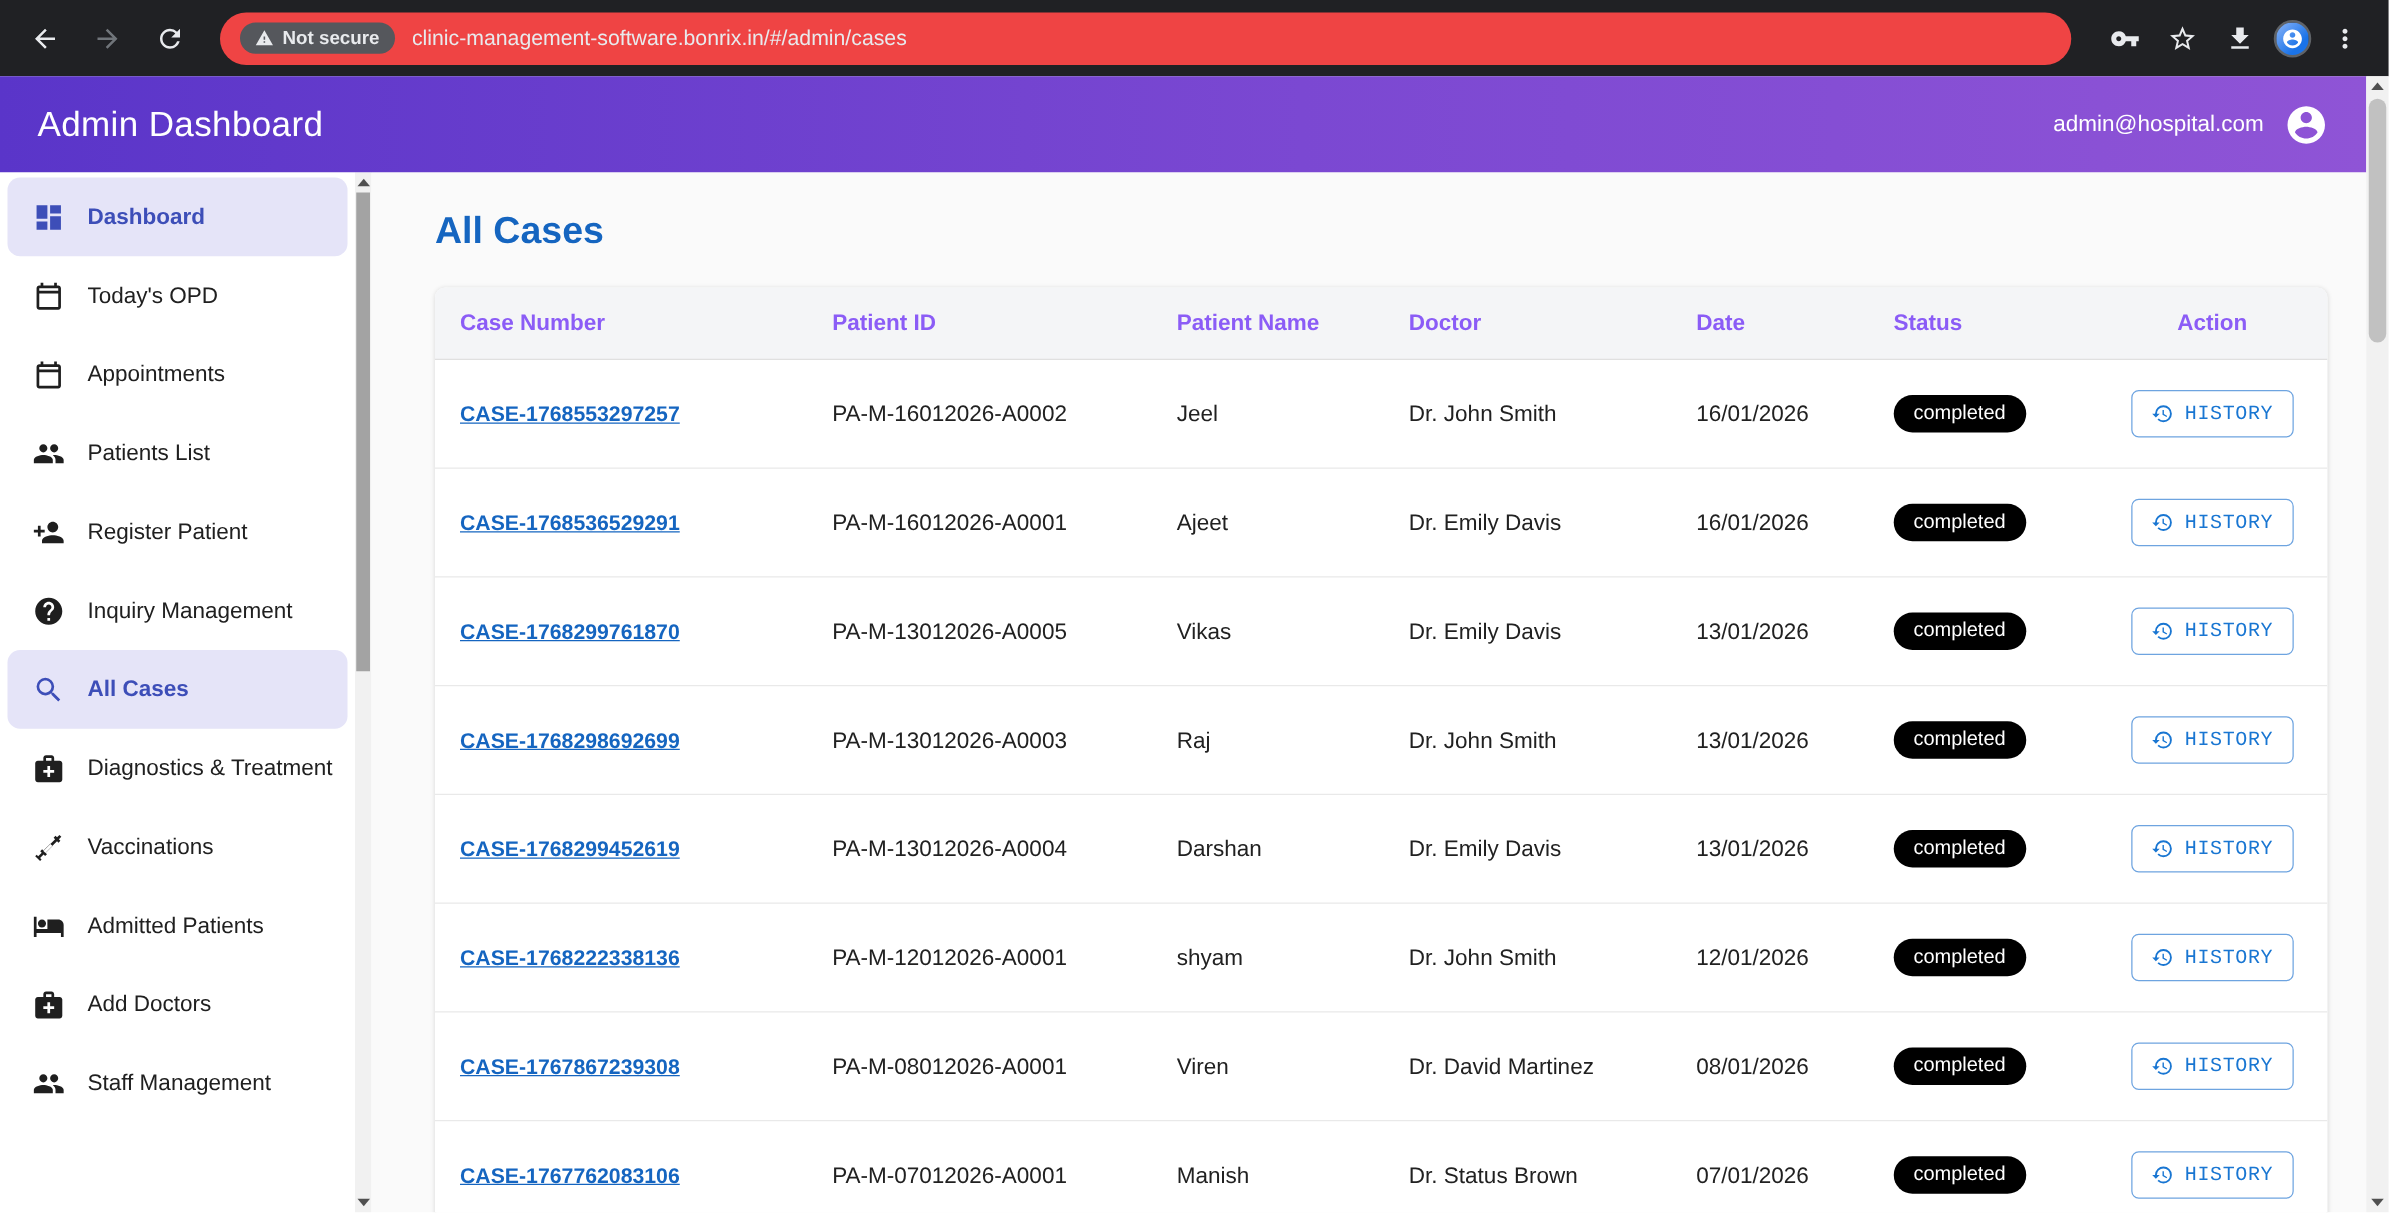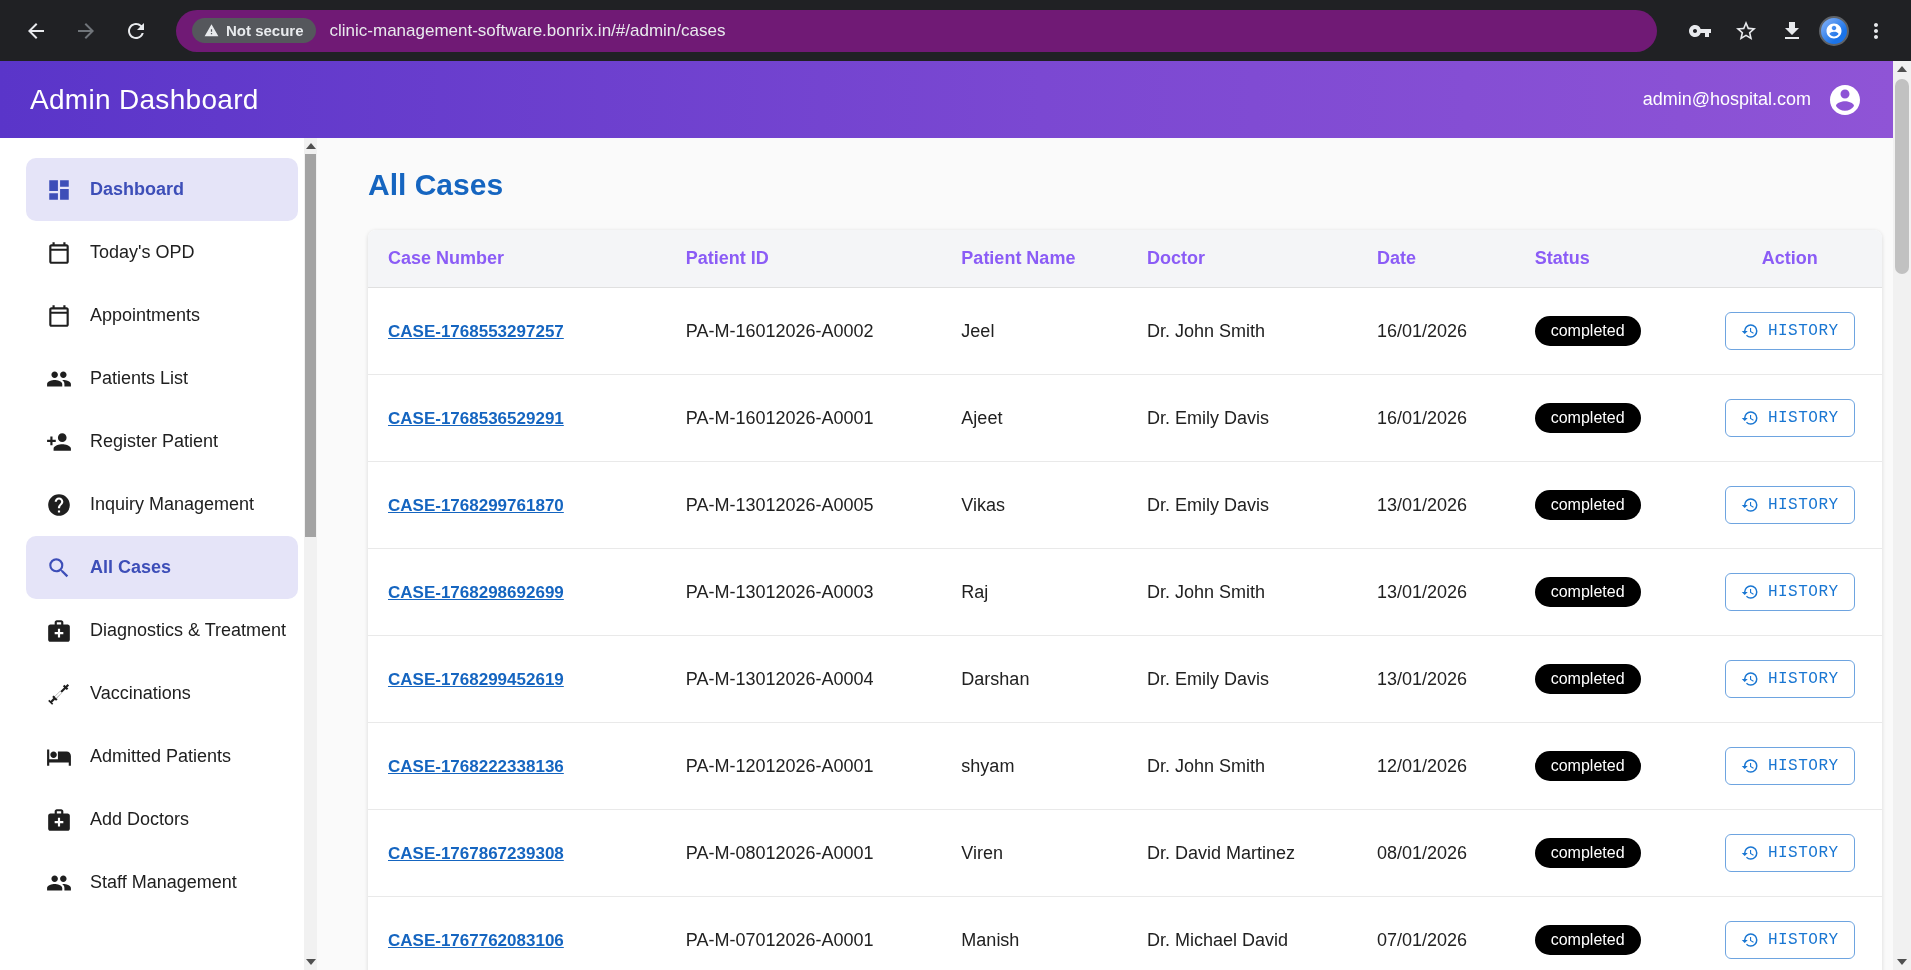--- a/index.html
+++ b/index.html
@@ -10,21 +10,21 @@
   .icon svg { width:100%; height:100%; display:block; }
   .i14{width:15px;height:15px} .i18{width:18px;height:18px}
   .i24{width:24px;height:24px} .i34{width:36px;height:36px}
 
   
   .chrome { height:61px; background:#202124; display:flex; align-items:center;
     padding:0 16px; gap:10px; }
   .nav-btn { width:40px; height:40px; border:none; background:transparent; color:#e8eaed;
     display:flex; align-items:center; justify-content:center; border-radius:50%; cursor:pointer; flex:0 0 auto; }
   .nav-btn.disabled { color:#70757a; }
-  .url-bar { flex:1; height:42px; margin-left:10px; background:#701a75; border-radius:21px;
+  .url-bar { flex:1; height:42px; margin-left:10px; background:#ef4444; border-radius:21px;
     display:flex; align-items:center; gap:14px; padding:16px 16px; min-width:0; cursor:text; }
   .chip { display:flex; align-items:center; gap:7px; background:#55575c; color:#e8eaed;
     border-radius:13px; padding:4px 12px; font-size:15px; font-weight:bold; flex:0 0 auto; cursor:pointer; }
   .url-text { color:#e8eaed; font-size:17px; white-space:nowrap; overflow:hidden; }
   .chrome-right { display:flex; align-items:center; gap:8px; margin-left:14px; flex:0 0 auto; }
   .chrome-ic { width:38px; height:38px; border:none; background:transparent; color:#e8eaed;
     display:flex; align-items:center; justify-content:center; border-radius:50%; cursor:pointer; }
   .avatar { width:30px; height:30px; border-radius:50%;
     background:linear-gradient(135deg,#8ab4f8 0%,#1a73e8 70%); border:2px solid #5f6368;
     display:flex; align-items:center; justify-content:center; color:#fff; cursor:pointer; }
@@ -36,21 +36,21 @@
   .header-right { display:flex; align-items:center; gap:16px; }
   .user-email { color:#fff; font-size:18px; }
   .account-btn { border:none; background:transparent; color:#fff; cursor:pointer; display:flex; }
 
   
   .below { display:flex; height:909px; }
   .page-col { flex:1; display:flex; flex-direction:column; min-width:0; }
   .body-row { flex:1; display:flex; min-height:0; }
 
   
-  .sidebar { width:284px; background:#fff; padding-top:20px; overflow:hidden; flex:0 0 auto;margin-left:20px; }
+  .sidebar { width:284px; background:#fff; padding-top:4px; overflow:hidden; flex:0 0 auto; }
   .sb-item { display:flex; align-items:center; gap:18px; min-height:63px; padding:6px 10px 6px 20px;
     margin:0 6px; border-radius:10px; color:#202020; font-size:18px; cursor:pointer; }
   .sb-item .sb-icon { width:26px; height:26px; color:#1f1f1f; flex:0 0 auto; }
   .sb-item .sb-label { line-height:1.25; }
   .sb-item.active { background:#e5e4f8; color:#3d4eb8; font-weight:bold; }
   .sb-item.active .sb-icon { color:#3d4eb8; }
 
   
   .sb-scroll { width:13px; background:#f1f1f1; position:relative; flex:0 0 auto; }
   .sb-thumb { position:absolute; top:16px; left:1px; right:1px; height:46%; background:#a3a3a3; cursor:pointer; }
@@ -425,21 +425,21 @@
                       </svg>
                     </span>
         <span>HISTORY</span>
       </button>
     </div>
   </div>
               <div class="grid tr">
     <div class="td"><a href="#" class="case-link">CASE-1767762083106</a></div>
     <div class="td">PA-M-07012026-A0001</div>
     <div class="td">Manish</div>
-    <div class="td">Dr. Michael David</div>
+    <div class="td">Dr. Status Brown</div>
     <div class="td">07/01/2026</div>
     <div class="td"><span class="pill">completed</span></div>
     <div class="td c-action">
       <button class="history-btn">
         <span class="icon i18">
                       <svg viewBox="0 0 24 24">
                         <path fill="currentColor" d="M13 3a9 9 0 0 0-9 9H1l3.89 3.89.07.14L9 12H6a7 7 0 1 1 7 7c-1.93 0-3.68-.79-4.94-2.06l-1.42 1.42A8.95 8.95 0 0 0 13 21a9 9 0 0 0 0-18zm-1 5v5l4.28 2.54.72-1.21-3.5-2.08V8H12z"></path>
                       </svg>
                     </span>
         <span>HISTORY</span>

